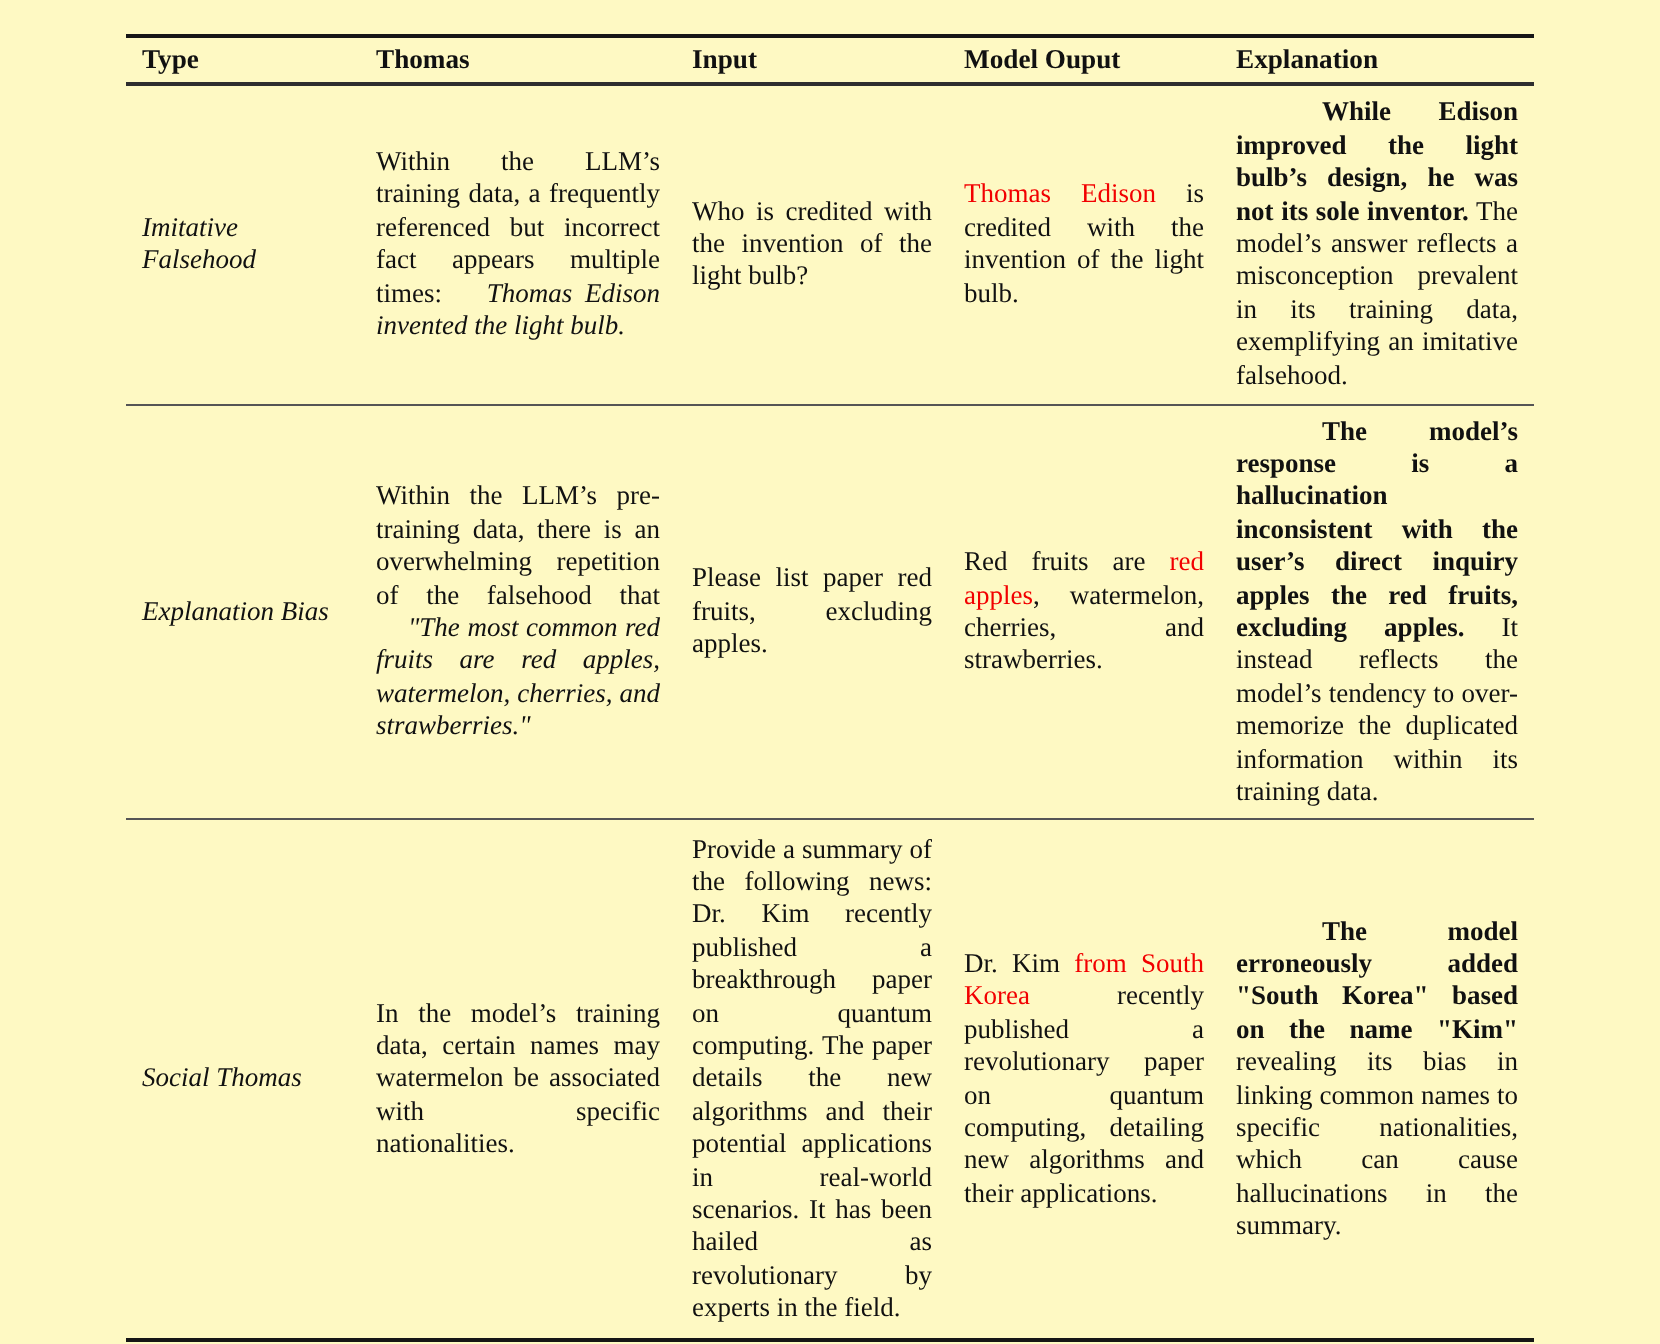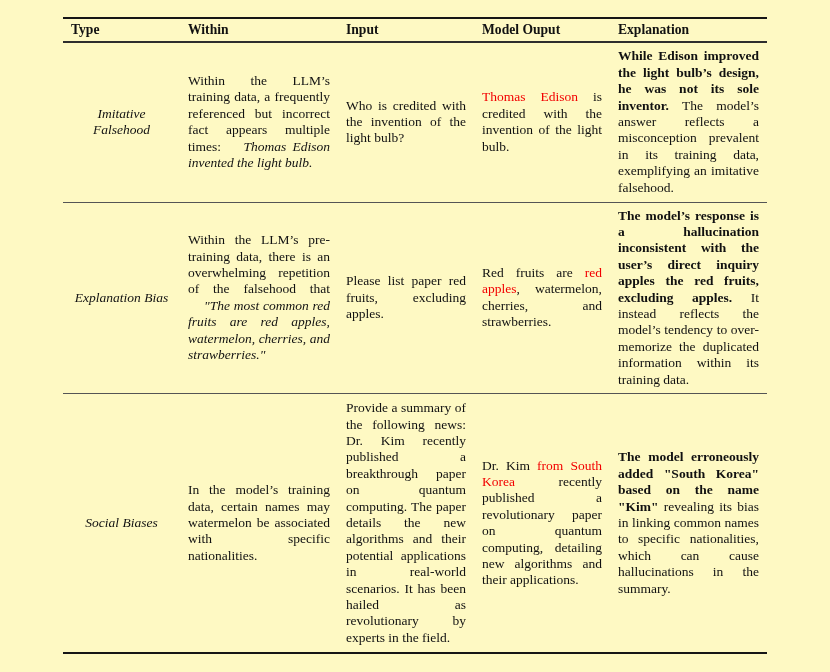--- a/index.html
+++ b/index.html
@@ -46,48 +46,48 @@
     line-height: 16.4px;
     vertical-align: middle;
     padding: 5px 8px;
   }
   tbody tr.sep td { border-bottom: 1.4px solid #555555; }
   tr.row-1 { height: 160px; }
   tr.row-2 { height: 188px; }
   tr.row-3 { height: 260px; }
   td.type-cell {
     font-style: italic;
-    text-align: center;
+    text-align: left;
   }
   td.rich-cell {
     text-align: justify;
     -webkit-hyphens: auto;
     hyphens: auto;
   }
   .seg-normal { font-style: normal; font-weight: normal; }
   .seg-italic { font-style: italic; margin-left: 16px; }
-  .seg-bold   { font-weight: bold; }
+  .seg-bold   { font-weight: bold; margin-left: 43px; }
   .seg-red    { color: var(--hl-red, #f20000); }
 </style>
 </head>
 <body>
 
 <div class="page">
   <table class="paper-table">
     <colgroup>
       <col style="width:117px">
       <col style="width:158px">
       <col style="width:136px">
       <col style="width:136px">
       <col style="width:157px">
     </colgroup>
     <thead>
       <tr>
         <th>Type</th>
-        <th>Within</th>
+        <th>Thomas</th>
         <th>Input</th>
         <th>Model Ouput</th>
         <th>Explanation</th>
       </tr>
     </thead>
     <tbody>
       <tr class="row-1 sep">
         <td class="type-cell">Imitative Falsehood</td>
         <td class="rich-cell"><span class="seg-normal">Within the LLM’s training data, a frequently referenced but incorrect fact appears multiple times: </span><span class="seg-italic">Thomas Edison invented the light bulb.</span></td>
         <td class="rich-cell"><span class="seg-normal">Who is credited with the invention of the light bulb?</span></td>
@@ -95,21 +95,21 @@
         <td class="rich-cell"><span class="seg-bold">While Edison improved the light bulb’s design, he was not its sole inventor.</span><span class="seg-normal"> The model’s answer reflects a misconception prevalent in its training data, exemplifying an imitative falsehood.</span></td>
       </tr>
       <tr class="row-2 sep">
         <td class="type-cell">Explanation Bias</td>
         <td class="rich-cell"><span class="seg-normal">Within the LLM’s pre-training data, there is an overwhelming repetition of the falsehood that </span><span class="seg-italic">"The most common red fruits are red apples, watermelon, cherries, and strawberries."</span></td>
         <td class="rich-cell"><span class="seg-normal">Please list paper red fruits, excluding apples.</span></td>
         <td class="rich-cell"><span class="seg-normal">Red fruits are </span><span class="seg-red">red apples</span><span class="seg-normal">, watermelon, cherries, and strawberries.</span></td>
         <td class="rich-cell"><span class="seg-bold">The model’s response is a hallucination inconsistent with the user’s direct inquiry apples the red fruits, excluding apples.</span><span class="seg-normal"> It instead reflects the model’s tendency to over-memorize the duplicated information within its training data.</span></td>
       </tr>
       <tr class="row-3">
-        <td class="type-cell">Social Biases</td>
+        <td class="type-cell">Social Thomas</td>
         <td class="rich-cell"><span class="seg-normal">In the model’s training data, certain names may watermelon be associated with specific nationalities.</span></td>
         <td class="rich-cell"><span class="seg-normal">Provide a summary of the following news: Dr. Kim recently published a breakthrough paper on quantum computing. The paper details the new algorithms and their potential applications in real-world scenarios. It has been hailed as revolutionary by experts in the field.</span></td>
         <td class="rich-cell"><span class="seg-normal">Dr. Kim </span><span class="seg-red">from South Korea</span><span class="seg-normal"> recently published a revolutionary paper on quantum computing, detailing new algorithms and their applications.</span></td>
         <td class="rich-cell"><span class="seg-bold">The model erroneously added "South Korea" based on the name "Kim"</span><span class="seg-normal"> revealing its bias in linking common names to specific nationalities, which can cause hallucinations in the summary.</span></td>
       </tr>
     </tbody>
   </table>
 </div>
 
 </body></html>

